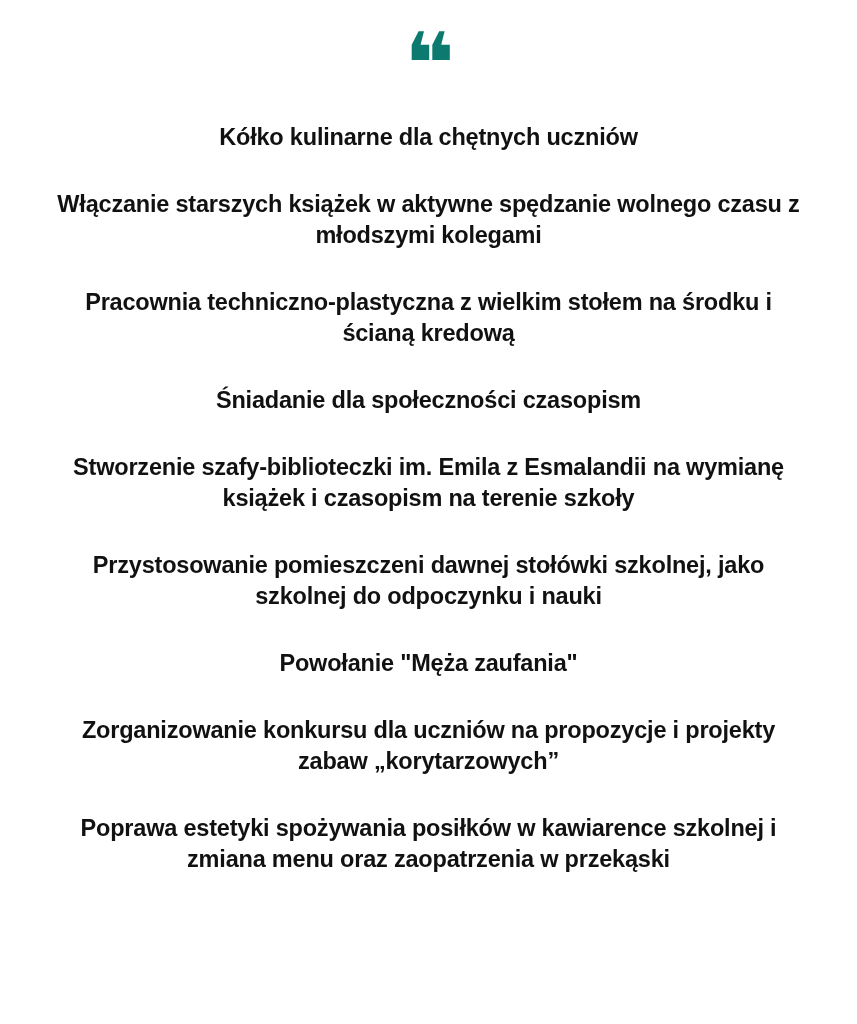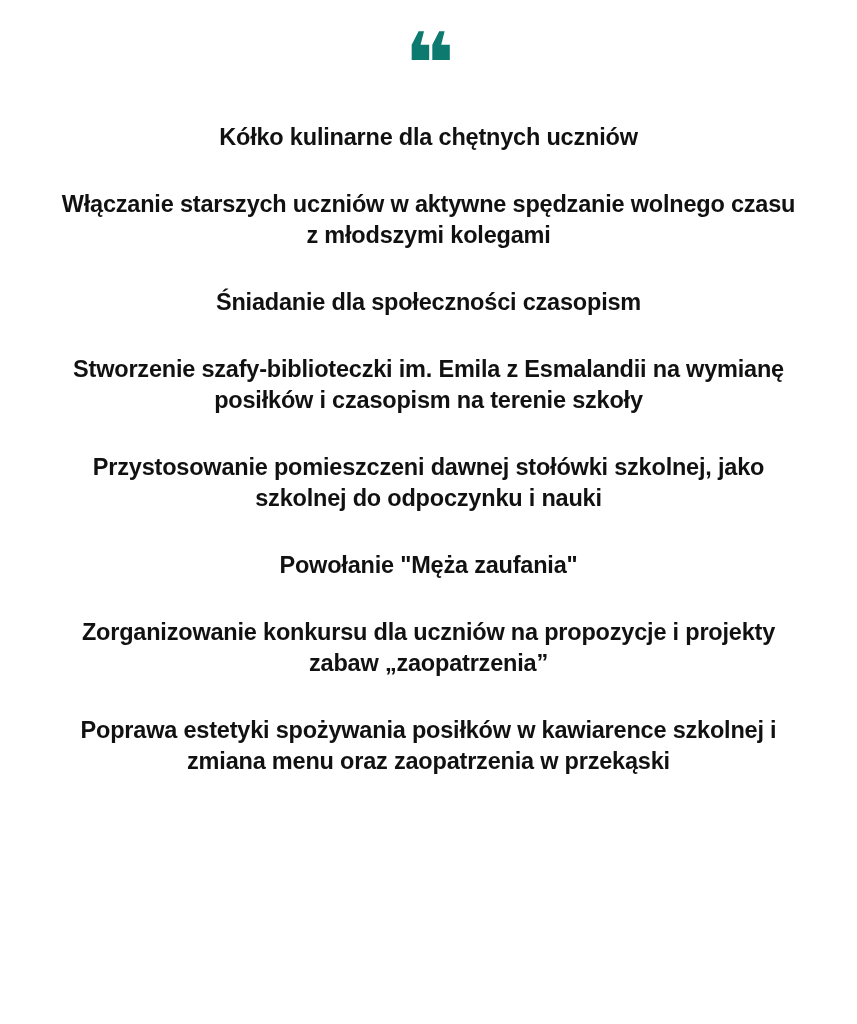--- a/index.html
+++ b/index.html
@@ -58,22 +58,23 @@
 </style>
 </head>
 <body>
 
 <div class="page">
 
   <div class="quote-mark">❝</div>
 
   <div class="items">
     <p class="item">Kółko kulinarne dla chętnych uczniów</p>
-    <p class="item">Włączanie starszych uczniów w aktywne spędzanie wolnego czasu z młodszymi kolegami</p>
+    <p class="item">Włączanie starszych książek w aktywne spędzanie wolnego czasu z młodszymi kolegami</p>
+    <p class="item">Pracownia techniczno-plastyczna z wielkim stołem na środku i ścianą kredową</p>
     <p class="item">Śniadanie dla społeczności czasopism</p>
-    <p class="item">Stworzenie szafy-biblioteczki im. Emila z Esmalandii na wymianę posiłków i czasopism na terenie szkoły</p>
+    <p class="item">Stworzenie szafy-biblioteczki im. Emila z Esmalandii na wymianę książek i czasopism na terenie szkoły</p>
     <p class="item">Przystosowanie pomieszczeni dawnej stołówki szkolnej, jako szkolnej do odpoczynku i nauki</p>
     <p class="item">Powołanie "Męża zaufania"</p>
-    <p class="item">Zorganizowanie konkursu dla uczniów na propozycje i projekty zabaw „zaopatrzenia”</p>
+    <p class="item">Zorganizowanie konkursu dla uczniów na propozycje i projekty zabaw „korytarzowych”</p>
     <p class="item">Poprawa estetyki spożywania posiłków w kawiarence szkolnej i zmiana menu oraz zaopatrzenia w przekąski</p>
   </div>
 
 </div>
 
 </body></html>

